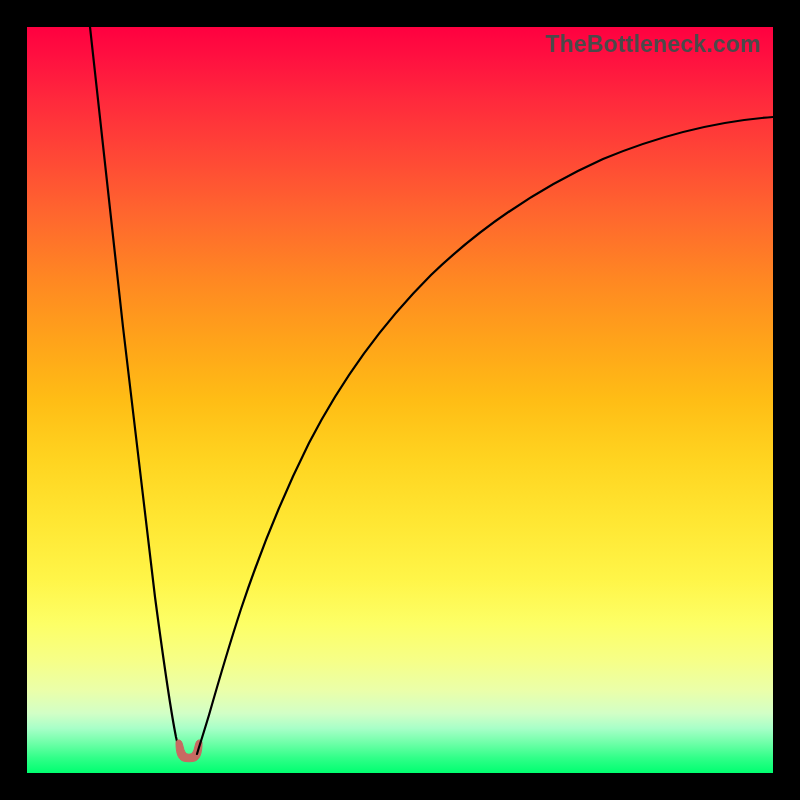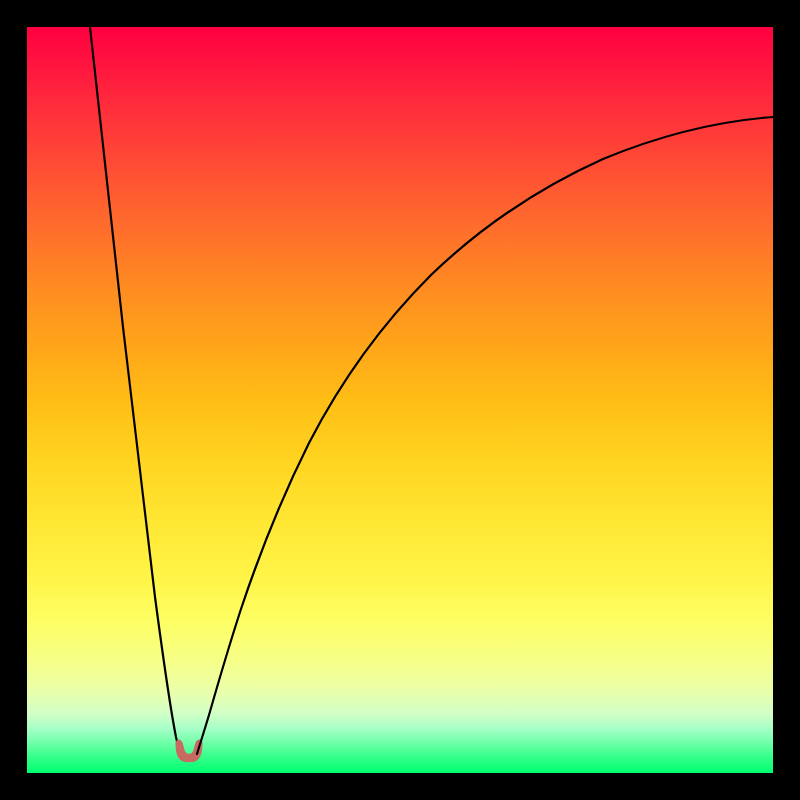--- a/index.html
+++ b/index.html
@@ -80,20 +80,21 @@
     stroke-linejoin: round;
   }
 </style>
 </head>
 <body>
 
 <div class="frame">
   <div class="plot">
     <div class="gradient"></div>
 
+    <div class="watermark">TheBottleneck.com</div>
 
     <svg class="curve" viewBox="0 0 746 746">
 
       <path class="line" d="M 63 0
            C 73 95, 84 195, 96 300
            C 106 390, 117 480, 128 570
            C 136 630, 143 680, 149 710
            C 152 723, 153 727, 153 727"></path>
 
       <path class="marker" d="M 149 716

